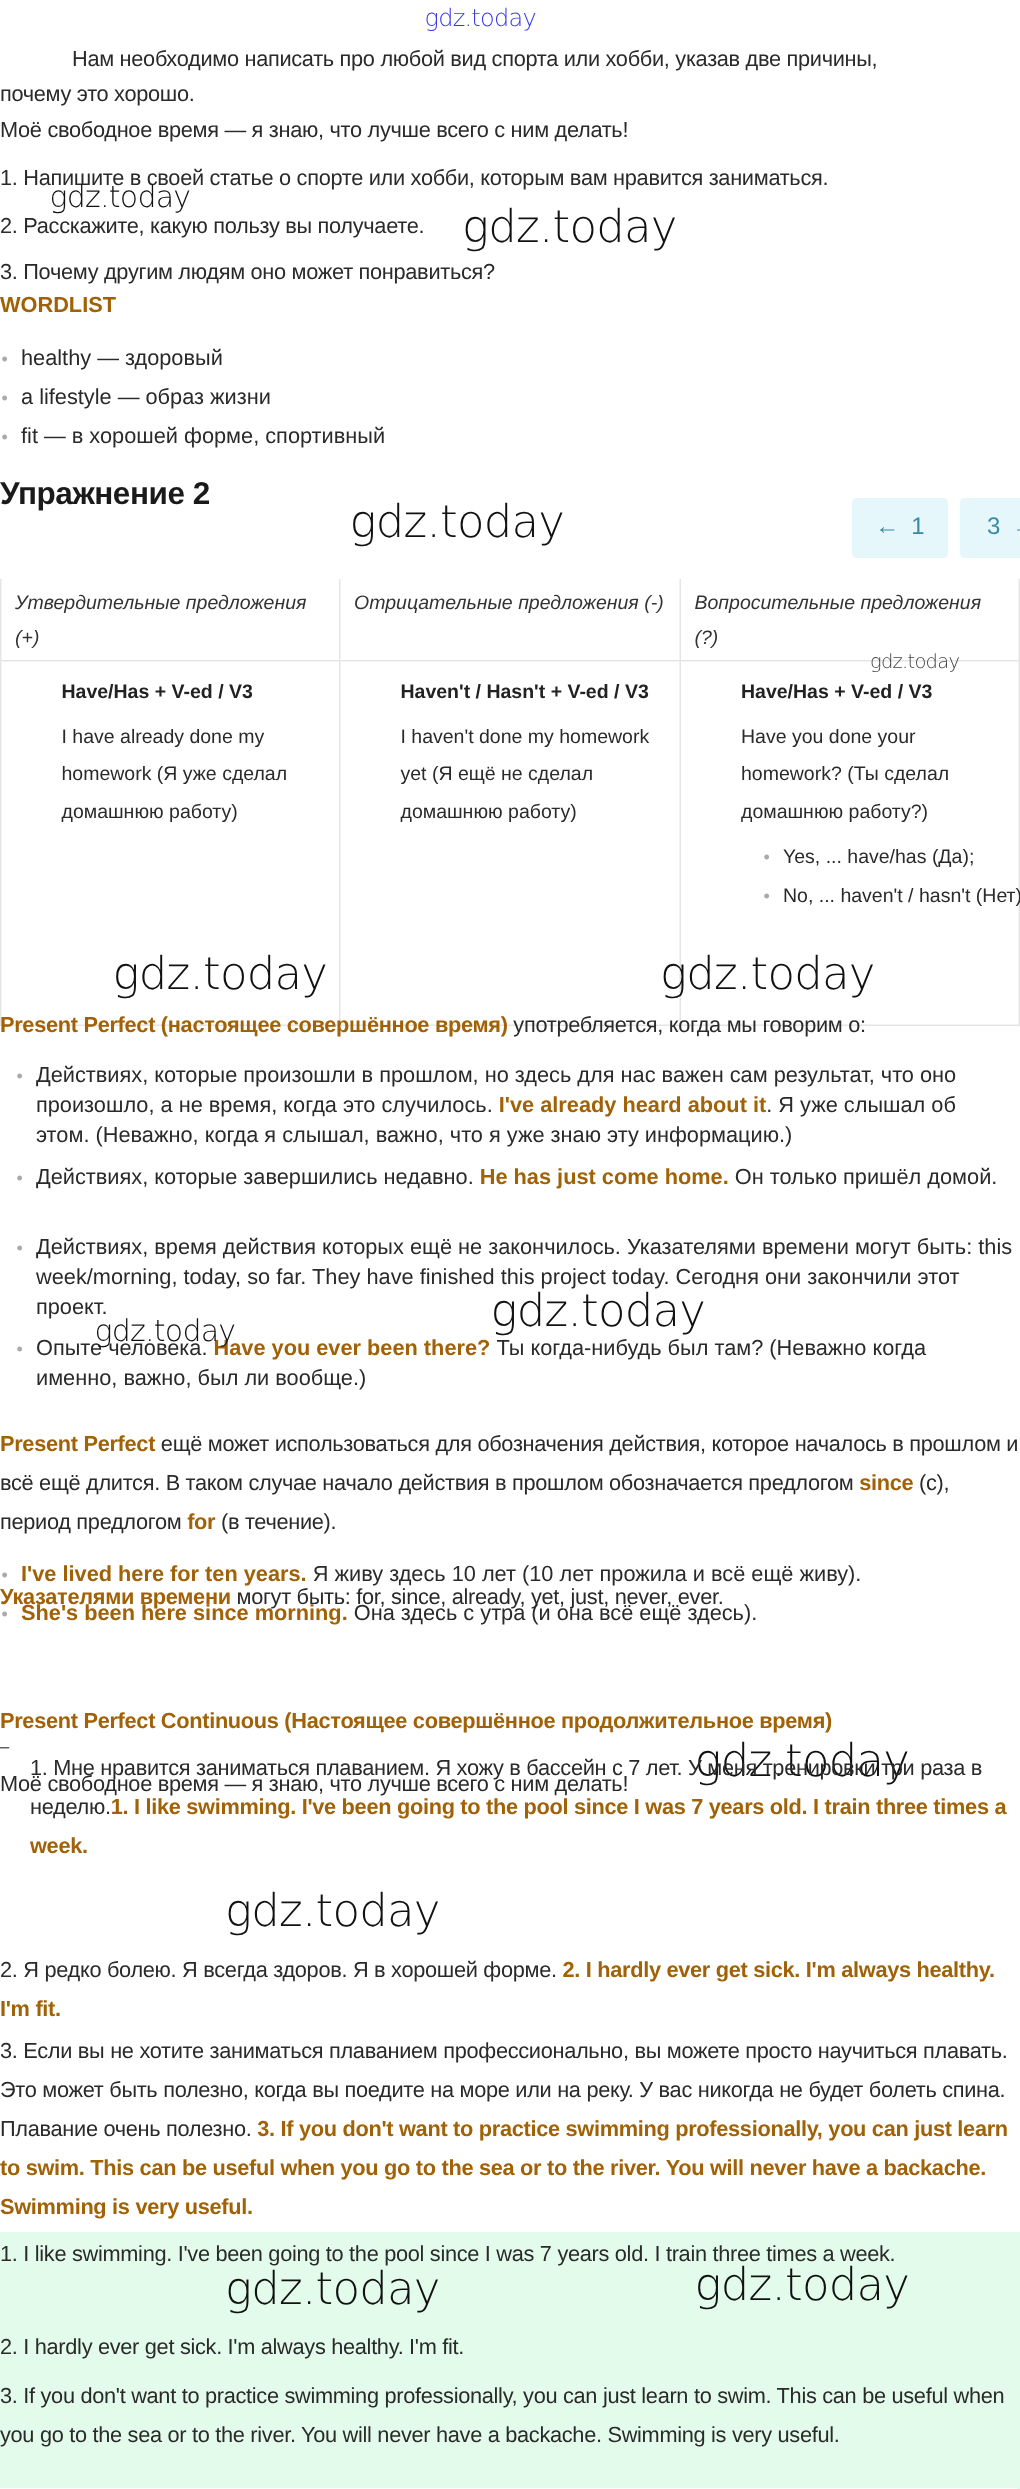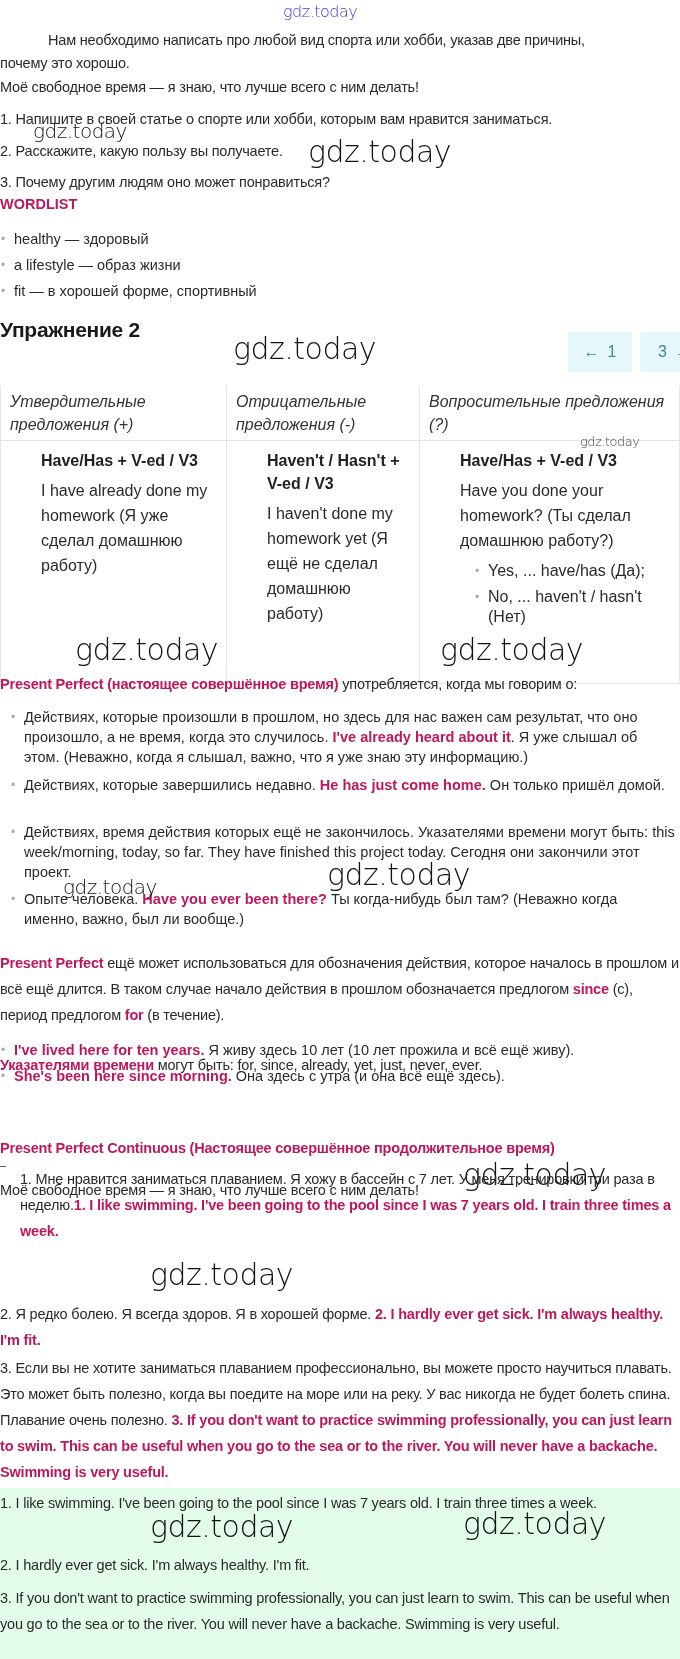--- a/index.html
+++ b/index.html
@@ -4,28 +4,28 @@
 <style>
   * { box-sizing: border-box; margin: 0; padding: 0; }
   html, body { width: 680px; height: 1659px; background: #ffffff; overflow: hidden; }
   body { position: relative; font-family: "Liberation Sans", sans-serif; color: #2a2a2a; font-size: 14.5px; }
   .p { position: absolute; left: 0; width: 680px; line-height: 26px; letter-spacing: -0.2px; }
   .wm { position: absolute; font-family: "DejaVu Sans", sans-serif; font-weight: 300; color: #111; letter-spacing: -0.5px; white-space: nowrap; pointer-events: none; }
   .wm-top { color: #3a3ae6; font-size: 16px; }
   .wm-small { font-size: 20px; }
   .wm-big { font-size: 30px; }
   .wm-tiny { font-size: 13px; color: #444; }
-  .bold { font-weight: bold; color: #be185d; }
+  .bold { font-weight: bold; color: #a16207; }
   .bullet { position: absolute; left: 0; width: 660px; line-height: 26px; padding-left: 14px; }
   .bullet::before { content: "•"; position: absolute; left: 1px; color: #aaa; font-size: 12px; }
   .bl { position: absolute; left: 10px; width: 665px; line-height: 20px; padding-left: 14px; }
   .bl::before { content: "•"; position: absolute; left: 1px; top: 0; color: #aaa; font-size: 12px; }
   h2 { position: absolute; left: 0; top: 318px; font-size: 21px; font-weight: bold; color: #1a1a1a; letter-spacing: -0.3px; }
   .pager { position: absolute; top: 332px; height: 40px; background: #e6f7fb; color: #3b8aa3; font-size: 16px; display: flex; align-items: center; justify-content: center; gap: 8px; border-radius: 3px; }
-  table.grammar { position: absolute; left: 0; top: 386px; width: 680px; border-collapse: collapse; font-size: 16px; }
+  table.grammar { position: absolute; left: 0; top: 386px; width: 680px; border-collapse: collapse; font-size: 13px; }
   table.grammar td, table.grammar th { border: 1px solid #e5e5e5; vertical-align: top; padding: 4px 9px; line-height: 23px; text-align: left; }
   table.grammar th { font-weight: normal; font-style: italic; color: #333; height: 52px; border-top: none; }
   table.grammar td { height: 243px; padding-left: 40px; }
   .tl { font-weight: bold; margin-top: 4px; margin-bottom: 6px; color: #222; }
   .tb { line-height: 25px; }
   .answer { position: absolute; left: 0; top: 1488px; width: 680px; height: 171px; background: #e2fbea; }
 </style>
 </head>
 <body>
 
@@ -54,21 +54,21 @@
 <div class="pager" style="left:640px;width:50px;justify-content:flex-start;padding-left:18px;">
   <span>3</span>
   <span>→</span>
 </div>
 <div class="wm wm-big" style="left:233px;top:331px;">gdz.today</div>
 
 <table class="grammar">
   <tbody>
       <tr>
     <th style="width:226px;">Утвердительные предложения (+)</th>
-    <th style="width:193px;">Отрицательные предложения (-)</th>
+    <th style="width:227px;">Отрицательные предложения (-)</th>
     <th>Вопросительные предложения (?)</th>
   </tr>
   <tr>
     <td>
       <div class="tl">Have/Has + V-ed / V3</div>
       <div class="tb">I have already done my homework (Я уже сделал домашнюю работу)</div>
     </td>
     <td>
       <div class="tl">Haven't / Hasn't + V-ed / V3</div>
       <div class="tb">I haven't done my homework yet (Я ещё не сделал домашнюю работу)</div>

